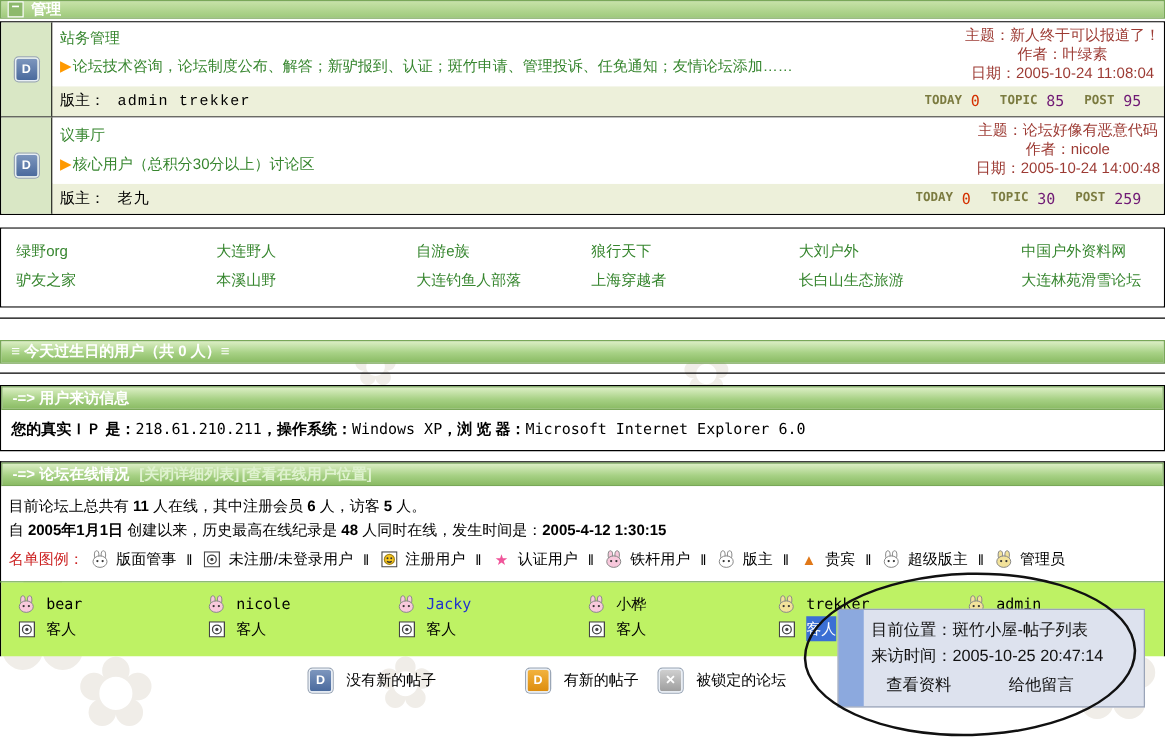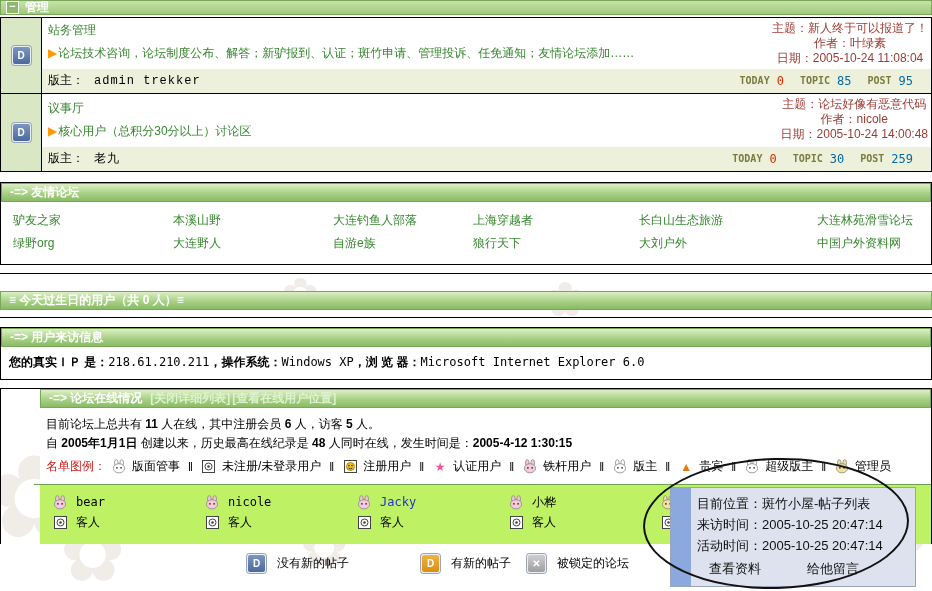--- a/index.html
+++ b/index.html
@@ -32,21 +32,21 @@
   .fmain{flex:1;display:flex;flex-direction:column;min-width:0;}
   .fcontent{background:#fff;padding:4px 6px 3px 6px;position:relative;}
   .fname{color:#37862f;display:inline-block;margin:0 0 6px 0;cursor:pointer;}
   .fdesc{color:#37862f;margin-bottom:4px;white-space:nowrap;overflow:hidden;}
   .arr{color:#ff9900;margin-right:1px;}
   .flast{position:absolute;right:3px;top:3px;color:#9c3a33;line-height:15px;white-space:nowrap;text-align:center;}
   .fstats{background:#edf0da;padding:3px 2px 4px 6px;display:flex;justify-content:space-between;align-items:center;}
   .mnames{font-family:"Liberation Mono","DejaVu Sans Mono",monospace;letter-spacing:1px;margin-left:10px;}
   .statgrp{display:flex;align-items:center;font-family:"DejaVu Sans Mono",monospace;}
   .slabel{color:#7b7b40;font-size:10px;font-weight:bold;margin-right:7px;}
-  .snum{color:#0369a1;margin-right:16px;font-size:12px;}
+  .snum{color:#701a75;margin-right:16px;font-size:12px;}
   .snum.red{color:#d43000;}
   .dbadge{
     display:inline-block;width:17px;height:17px;border-radius:3px;color:#fff;font-weight:bold;
     font-size:10px;text-align:center;line-height:17px;border:1px solid #e8eef6;box-shadow:0 0 0 1px #9aa6b6;
     font-family:"Liberation Sans",sans-serif;
   }
   .dblue{background:linear-gradient(#7d96bd,#4a6a9d);}
   .dorange{background:linear-gradient(#f2b23e,#dd8d0e);}
   .xgray{background:linear-gradient(#cfcfcf,#9e9e9e);}
   
@@ -57,21 +57,21 @@
   .flink{color:#37862f;cursor:pointer;}
   .hline{border-top:1px solid #000;}
   
   #birthday-bar{margin-top:17px;}
   
   #visitor-sec{margin-top:9px;}
   #visitor-body{background:#fff;padding:7px 8px 8px 8px;line-height:17px;white-space:nowrap;}
   .vlabel{font-weight:bold;}
   .vval{font-family:"DejaVu Sans Mono",monospace;}
   
-  #online-sec{margin-top:8px;border-bottom:none;padding-left:39px;}
+  #online-sec{margin-top:8px;border-bottom:none;}
   #online-body{background:#fff;padding:5px 0 4px 6px;}
   .oline{margin:3px 0;line-height:16px;}
   .b{font-weight:bold;}
   #legend-line{display:flex;align-items:center;gap:5px;margin:7px 0 5px 0;flex-wrap:nowrap;white-space:nowrap;}
   .redlab{color:#cc2222;}
   .lsep{margin:0 3px;}
   .grule{border-top:1px solid #69a24b;margin-left:-6px;}
   #user-grid{display:grid;grid-template-columns:repeat(6,152px);padding:7px 0 12px 12px;background:#bef264;}
   .uline{display:flex;align-items:center;gap:8px;line-height:20px;height:20px;}
   .uname{font-family:"DejaVu Sans Mono",monospace;cursor:pointer;}
@@ -173,39 +173,36 @@
               <span class="snum">30</span>
             <span class="slabel">POST</span>
               <span class="snum">259</span>
           </span>
         </div>
       </div>
     </div>
   </div>
 
   <div id="friend-sec" class="sec">
-    <div class="greenbar">
-      <span>-=&gt; 友情论坛</span>
-    </div>
     <div id="friend-links">
+        <div class="frow6">
+          <span class="flink">绿野org</span>
+          <span class="flink">大连野人</span>
+          <span class="flink">自游e族</span>
+          <span class="flink">狼行天下</span>
+          <span class="flink">大刘户外</span>
+          <span class="flink">中国户外资料网</span>
+        </div>
         <div class="frow6">
           <span class="flink">驴友之家</span>
           <span class="flink">本溪山野</span>
           <span class="flink">大连钓鱼人部落</span>
           <span class="flink">上海穿越者</span>
           <span class="flink">长白山生态旅游</span>
           <span class="flink">大连林苑滑雪论坛</span>
-        </div>
-        <div class="frow6">
-          <span class="flink">绿野org</span>
-          <span class="flink">大连野人</span>
-          <span class="flink">自游e族</span>
-          <span class="flink">狼行天下</span>
-          <span class="flink">大刘户外</span>
-          <span class="flink">中国户外资料网</span>
         </div>
       </div>
   </div>
   <div class="hline" style="margin-top:8px;"></div>
 
   <div id="birthday-bar" class="greenbar">
     <span>≡ 今天过生日的用户（共 0 人）≡</span>
   </div>
   <div class="hline" style="margin-top:7px;"></div>
 
@@ -484,20 +481,19 @@
         <span>被锁定的论坛</span>
       </div>
     </div>
 
 </div>
 
 <div id="user-tooltip">
   <div class="strip"></div>
   <div class="trow"><span>目前位置：</span><span>斑竹小屋-帖子列表</span></div>
   <div class="trow"><span>来访时间：</span><span>2005-10-25 20:47:14</span></div>
-  <div class="trow"><span>活动时间：</span><span>2005-10-25 20:47:14</span></div>
   <div class="tactions">
     <span class="taction">查看资料</span>
     <span class="taction">给他留言</span>
   </div>
 </div>
 
 <div id="ellipse"></div>
 
 </body></html>

